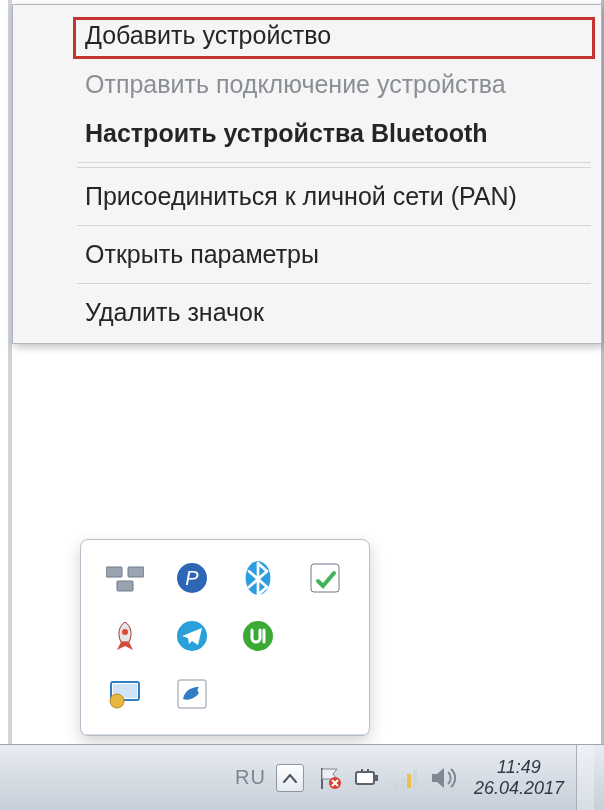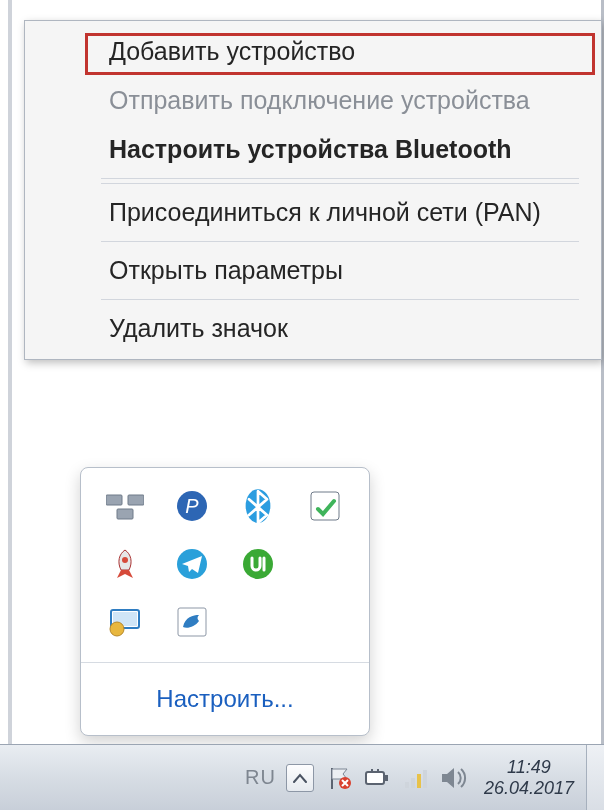--- a/index.html
+++ b/index.html
@@ -14,20 +14,21 @@
   
   .taskbar {
     position: absolute;
     left: 0; right: 0; bottom: 0;
     height: 66px;
     background: linear-gradient(to bottom, #e9edf2 0%, #d7dde4 50%, #c8cfd9 100%);
     border-top: 1px solid #9ba5b3;
     display: flex;
     align-items: center;
     justify-content: flex-end;
+    padding-right: 10px;
   }
   .lang-ind {
     font-size: 20px;
     color: #7e8690;
     margin-right: 10px;
     letter-spacing: 1px;
   }
   .tray-btn {
     width: 28px; height: 28px;
     border: 1px solid #8d97a6;
@@ -83,26 +84,25 @@
     text-align: center;
     color: #1a5fbf;
     font-size: 24px;
     cursor: pointer;
   }
 
   
   .context-menu {
     position: absolute;
     left: 12px; right: 2px;
-    top: 20px;
+    top: 4px;
     background: #f5f5f5;
     border: 1px solid #afb6c0;
     box-shadow: 2px 3px 8px rgba(0,0,0,0.25);
-    padding: 6px 16px;
-    margin-left: 12px;
+    padding: 6px 4px;
   }
   .menu-item {
     font-size: 25px;
     color: #252525;
     padding: 10px 14px 10px 68px;
     white-space: nowrap;
     cursor: pointer;
   }
   .menu-item.disabled { color: #8a8f97; cursor: default; }
   .menu-item.bold { font-weight: 600; }
@@ -207,21 +207,20 @@
       </svg>
     </div>
     <div class="tray-app">
       <svg width="34" height="34" viewBox="0 0 34 34">
         <rect x="3" y="3" width="28" height="28" rx="2" fill="#fff" stroke="#8d97a6"></rect>
         <path d="M8 22 C10 12 18 10 24 10 C22 12 22 14 24 16 C20 22 12 24 8 22 Z" fill="#2f7dc2"></path>
       </svg>
     </div>
   </div>
   <div class="tray-popup-sep"></div>
-  <div class="tray-popup-link">Настроить...</div>
 </div>
 
 <div class="taskbar">
   <span class="lang-ind">RU</span>
 
   <div class="tray-btn">
     <svg width="14" height="10" viewBox="0 0 14 10">
       <path d="M1 9 L7 2 L13 9" stroke="#4a5362" stroke-width="2" fill="none" stroke-linecap="round"></path>
     </svg>
   </div>

